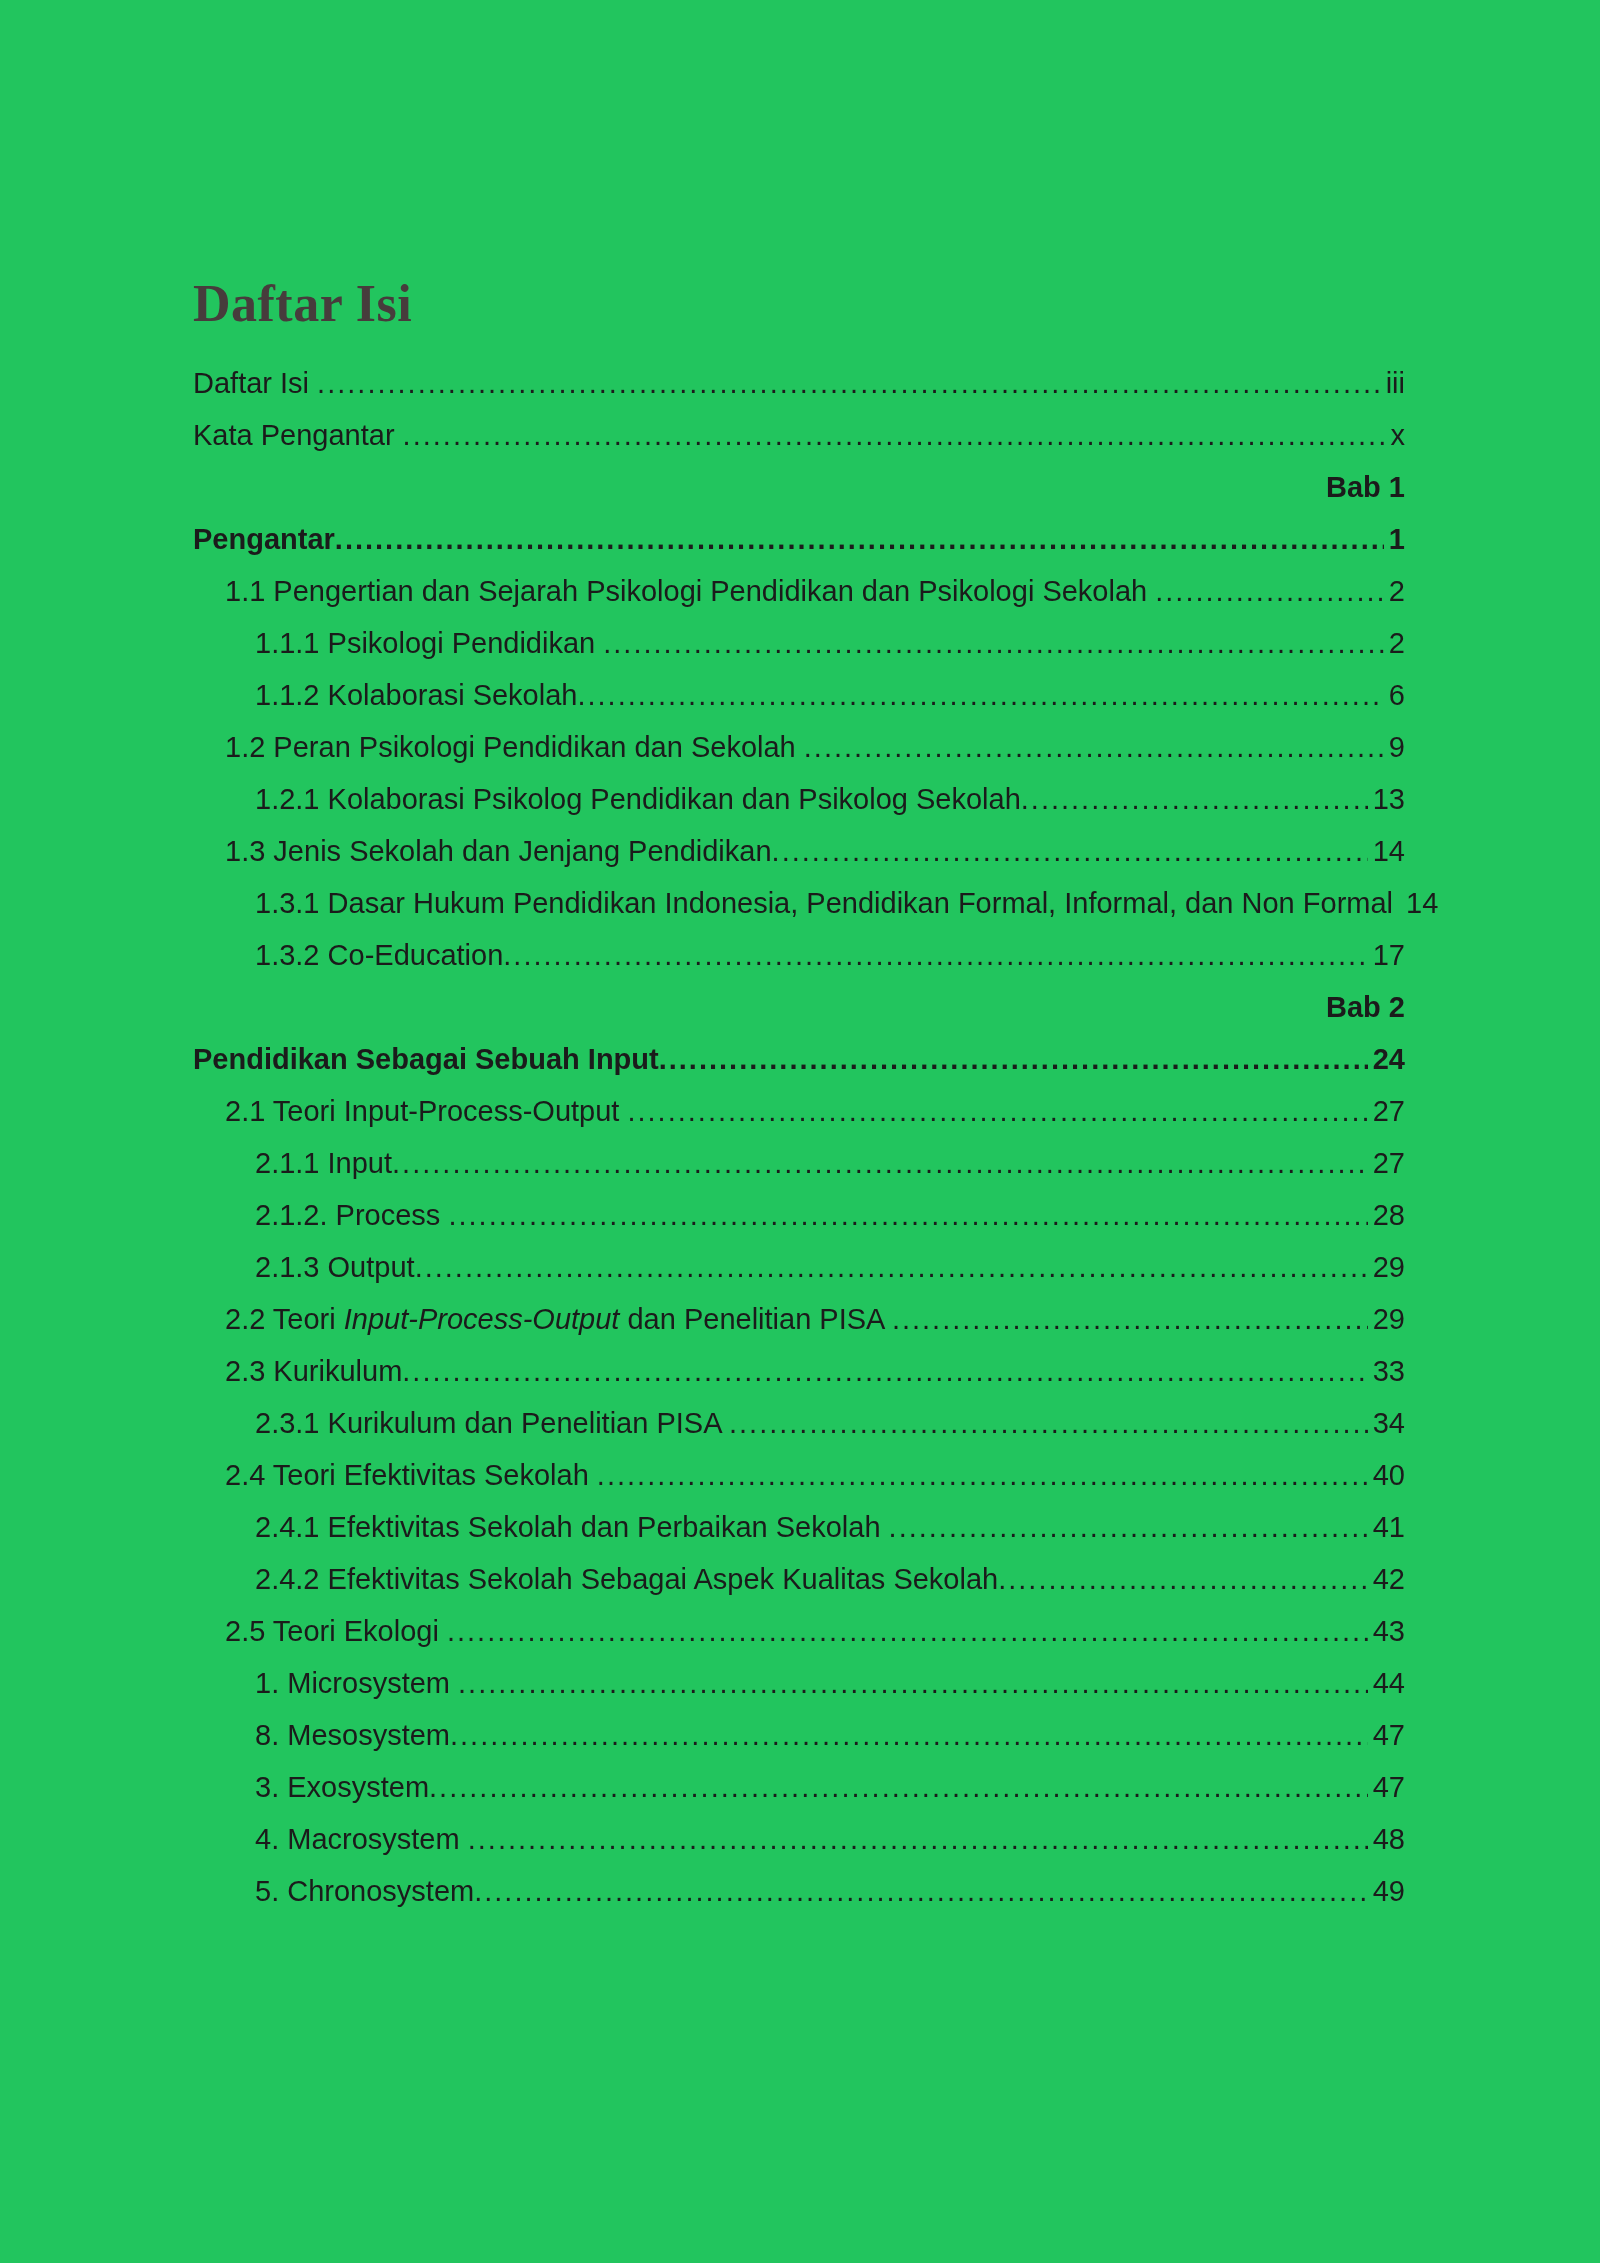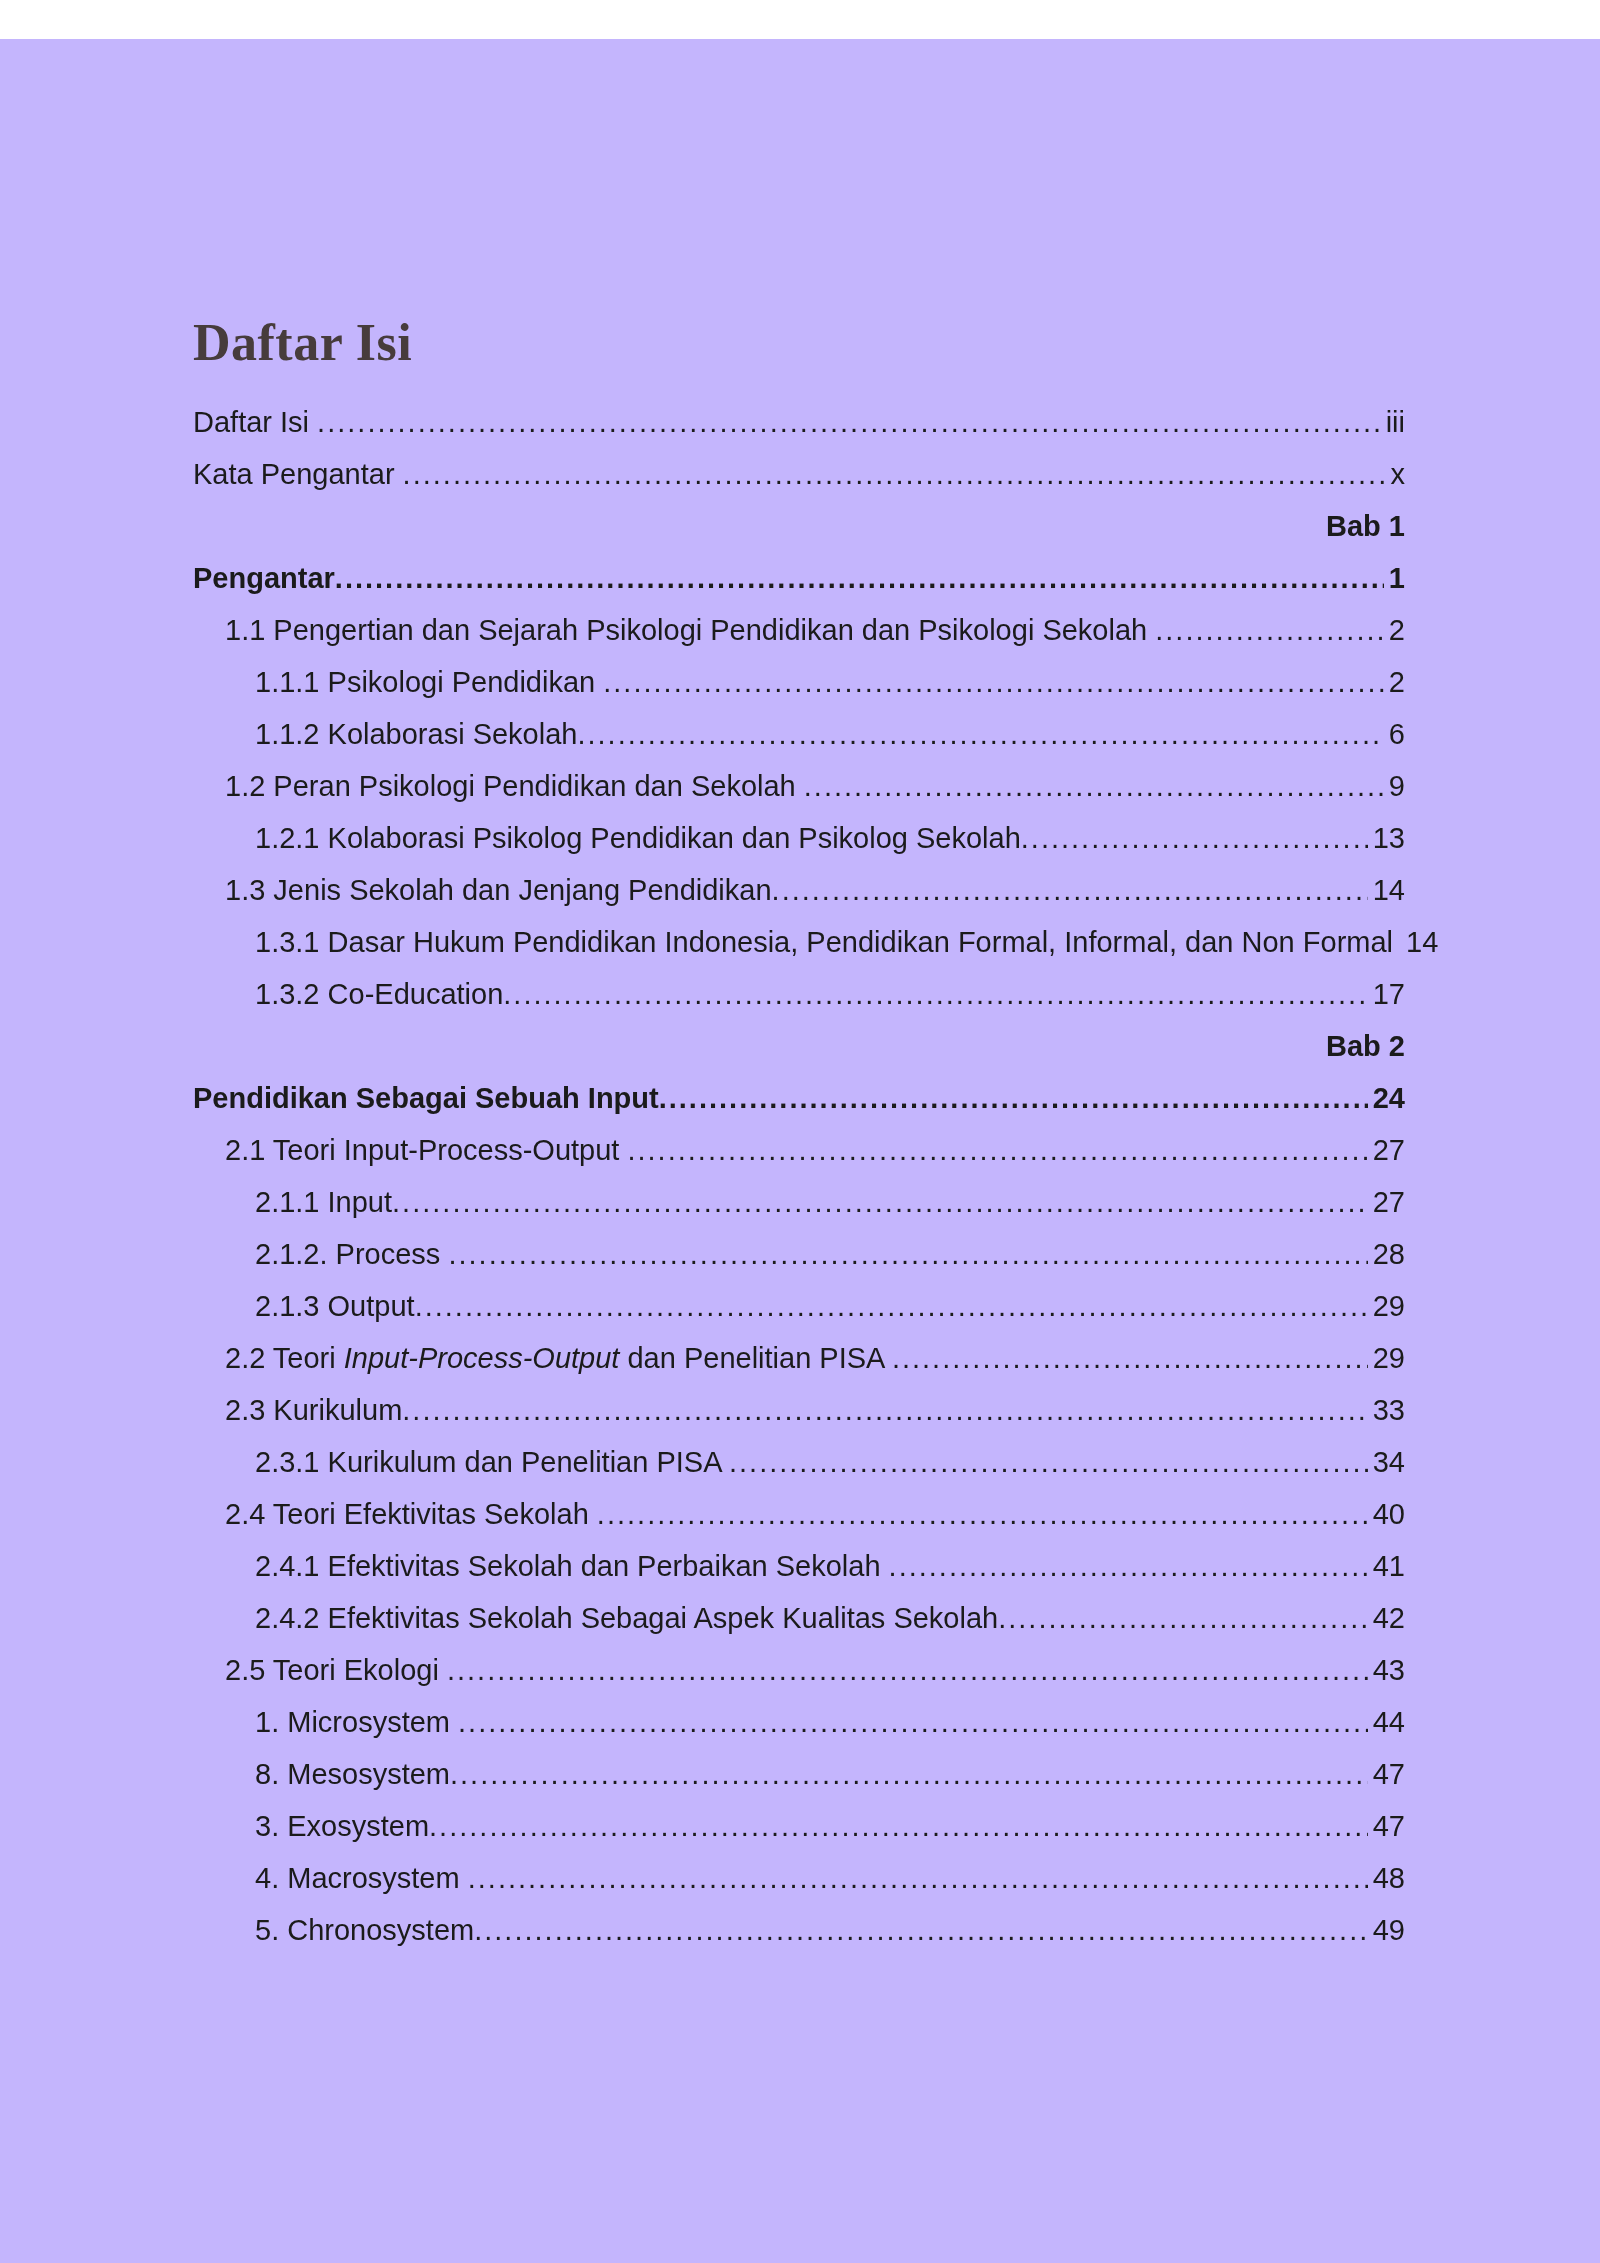--- a/index.html
+++ b/index.html
@@ -1,21 +1,21 @@
 <!DOCTYPE html>
 <html><head>
 <meta charset="utf-8">
 <style>
   html,body{margin:0;padding:0;background:#ffffff;}
   body{
     width:1600px;height:2263px;position:relative;
     font-family:"Liberation Sans",sans-serif;
     color:#1b1b1b;
   }
-  .page{position:absolute;inset:0;background:#c4b5fd;margin-top:39px;}
+  .page{position:absolute;inset:0;background:#22c55e;}
   .doc-title{
     position:absolute;left:193px;top:243px;
     font-family:"Liberation Serif",serif;
     font-weight:700;font-size:52px;line-height:1;
     color:#473c3c;letter-spacing:0.5px;
   }
   .toc{
     position:absolute;left:193px;top:348px;width:1212px;
     font-size:29px;
   }

